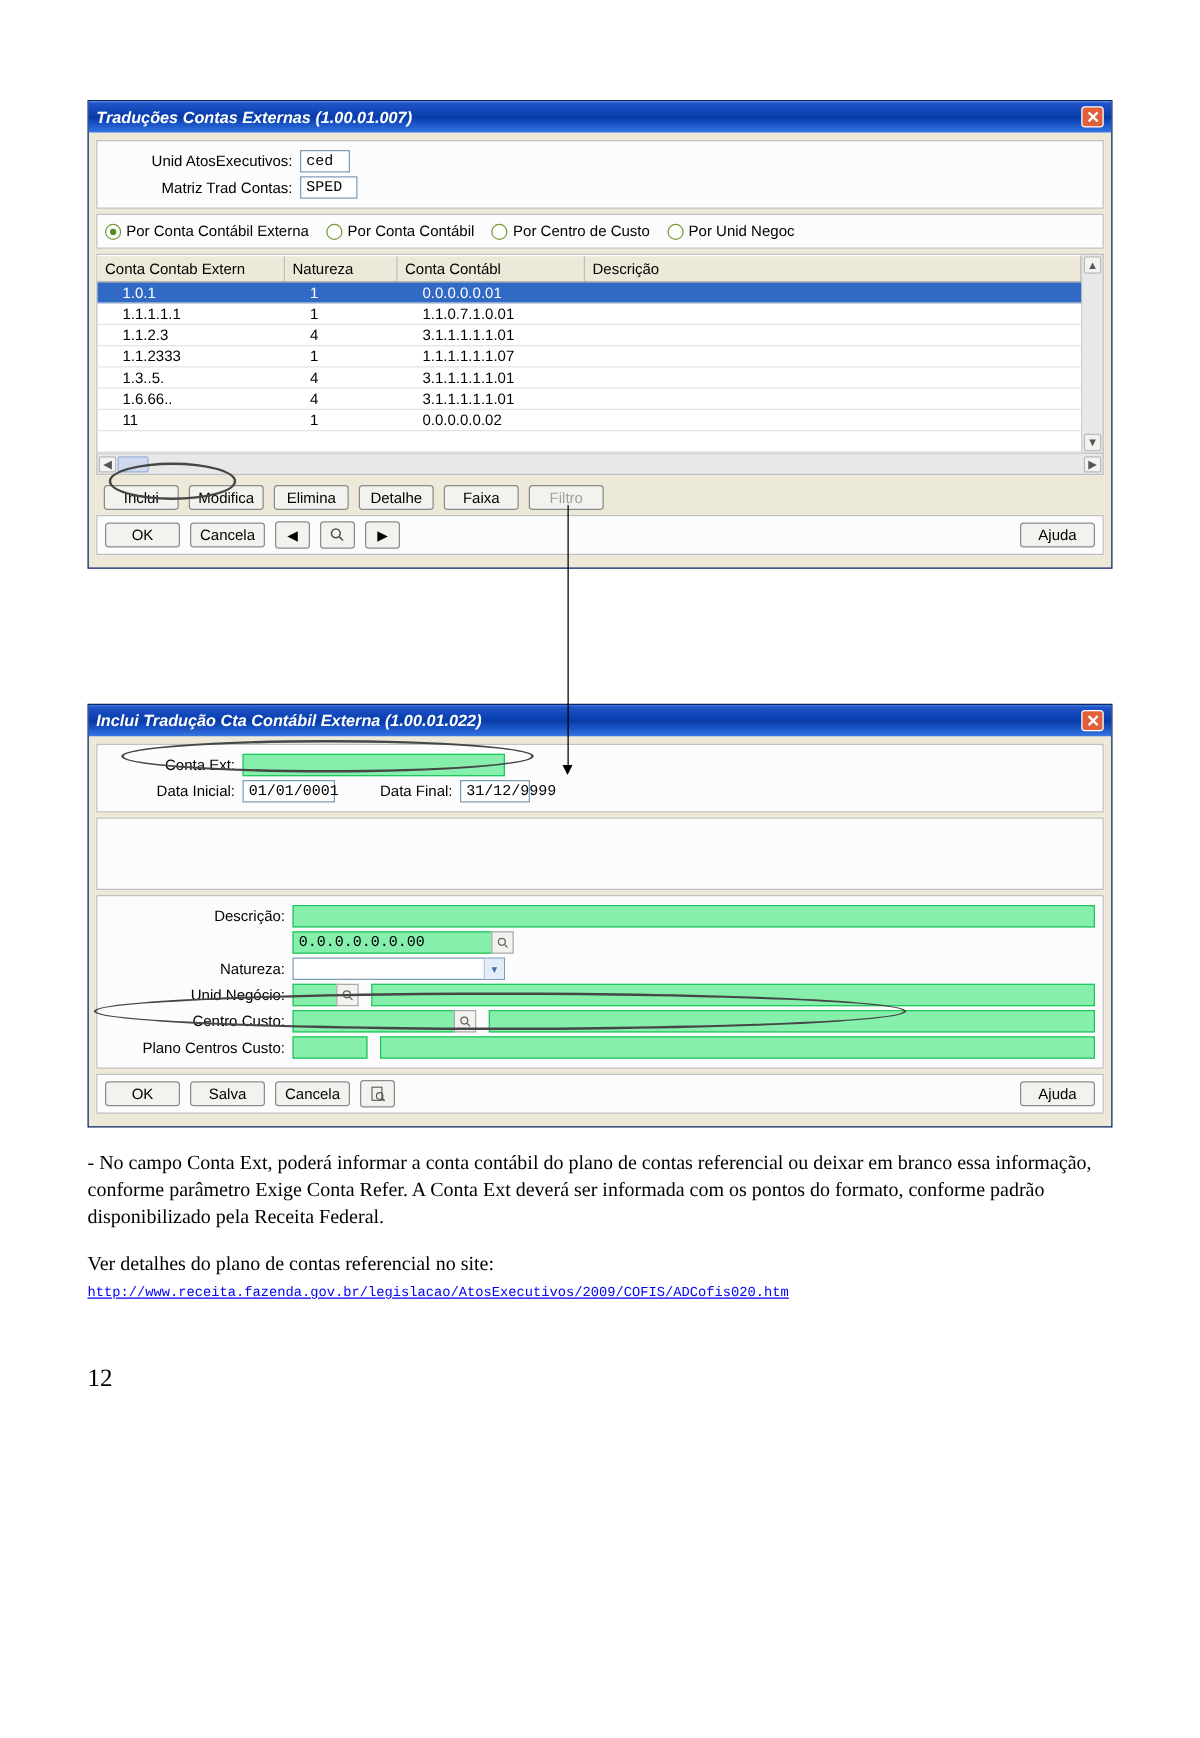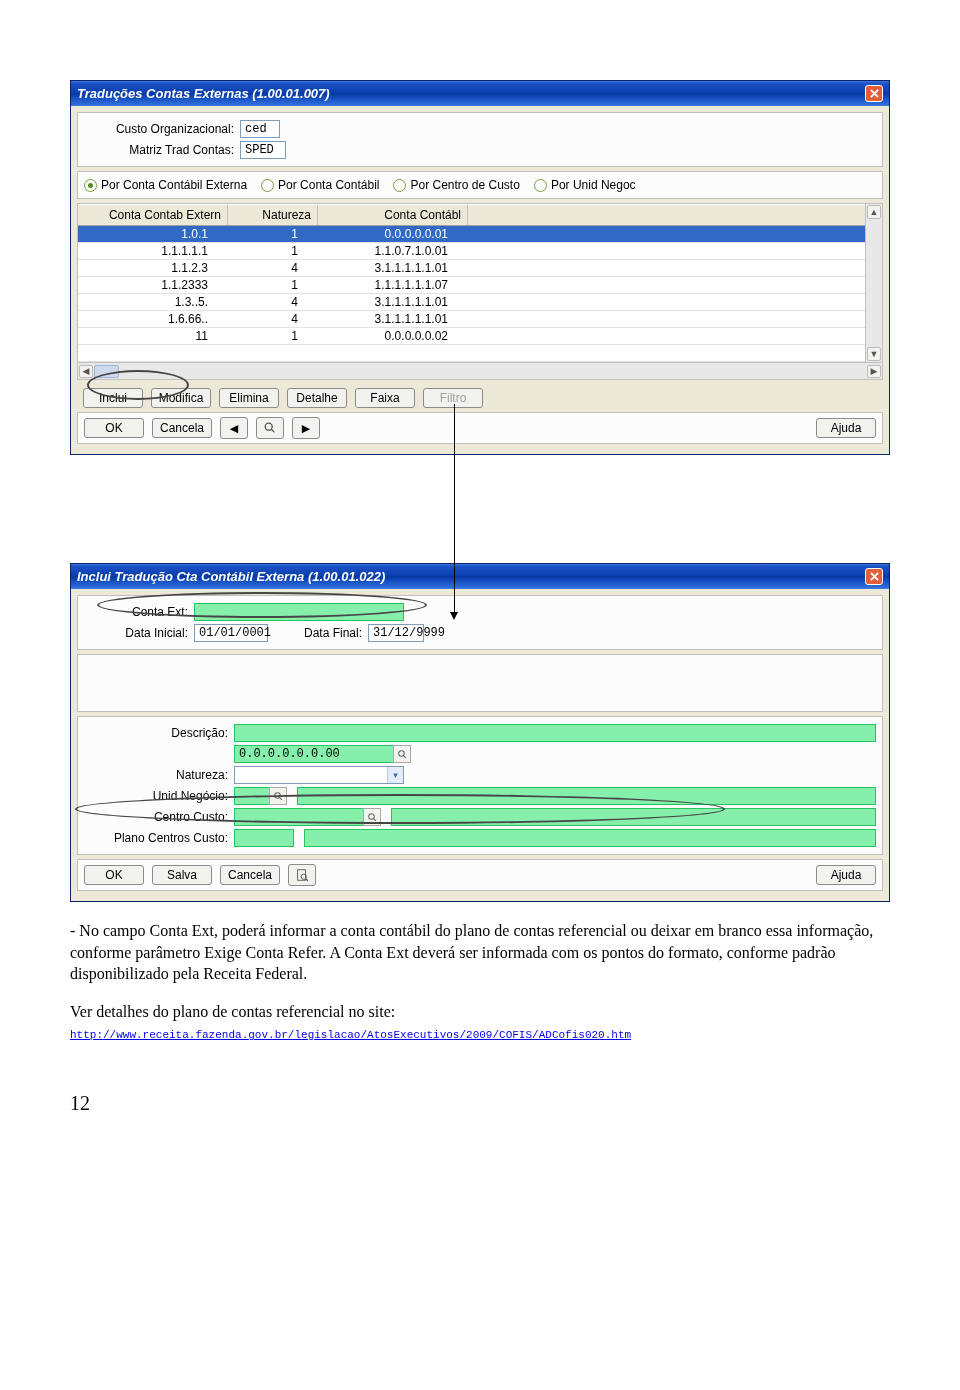--- a/index.html
+++ b/index.html
@@ -77,21 +77,20 @@
     background:#ece9d8;
     border-top:1px solid #fff;
     border-bottom:1px solid #a0a0a0;
   }
   .colhead .cell {
     padding:3px 6px;
     border-right:1px solid #c0c0c0;
   }
   .tblscroll {
     display:flex;
-    text-align:right;
   }
   .tbody { flex:1; background:#fff; border:1px solid #c0c0c0; }
   .vscroll {
     width:17px; background:#e8e8e8; border:1px solid #c0c0c0; border-left:none;
     display:flex; flex-direction:column; align-items:center; justify-content:space-between;
     padding:1px;
   }
   .scrbtn {
     width:14px; height:14px; background:#f2f2ee; border:1px solid #bbb; border-radius:2px;
     display:flex; align-items:center; justify-content:center; font-size:9px; color:#555;
@@ -161,21 +160,21 @@
       <span>Traduções Contas Externas (1.00.01.007)</span>
       <span class="closex">
         <svg viewBox="0 0 10 10">
             <path d="M1 1 L9 9 M9 1 L1 9" stroke="#fff" stroke-width="2"></path>
           </svg>
       </span>
     </div>
     <div class="ws">
       <div class="panel">
         <div class="formrow">
-          <label style="width:156px">Custo Organizacional:</label>
+          <label style="width:156px">Unid AtosExecutivos:</label>
           <span class="ro-field" style="width:40px">ced</span>
         </div>
         <div class="formrow">
           <label style="width:156px">Matriz Trad Contas:</label>
           <span class="ro-field" style="width:46px">SPED</span>
         </div>
       </div>
       <div class="panel">
         <div class="radiorow">
           <span class="rlabel">
@@ -197,20 +196,21 @@
         </div>
       </div>
 
       <div>
         <div class="tblscroll">
           <div class="tbody">
             <div class="colhead">
               <div class="cell w1">Conta Contab Extern</div>
               <div class="cell w2">Natureza</div>
               <div class="cell w3">Conta Contábl</div>
+              <div class="cell w4">Descrição</div>
             </div>
             <div id="w1rows">
                 <div class="row sel">
                   <div class="cell w1">1.0.1</div>
                   <div class="cell w2">1</div>
                   <div class="cell w3">0.0.0.0.0.01</div>
                   <div class="cell w4"></div>
                 </div>
                 <div class="row">
                   <div class="cell w1">1.1.1.1.1</div>

